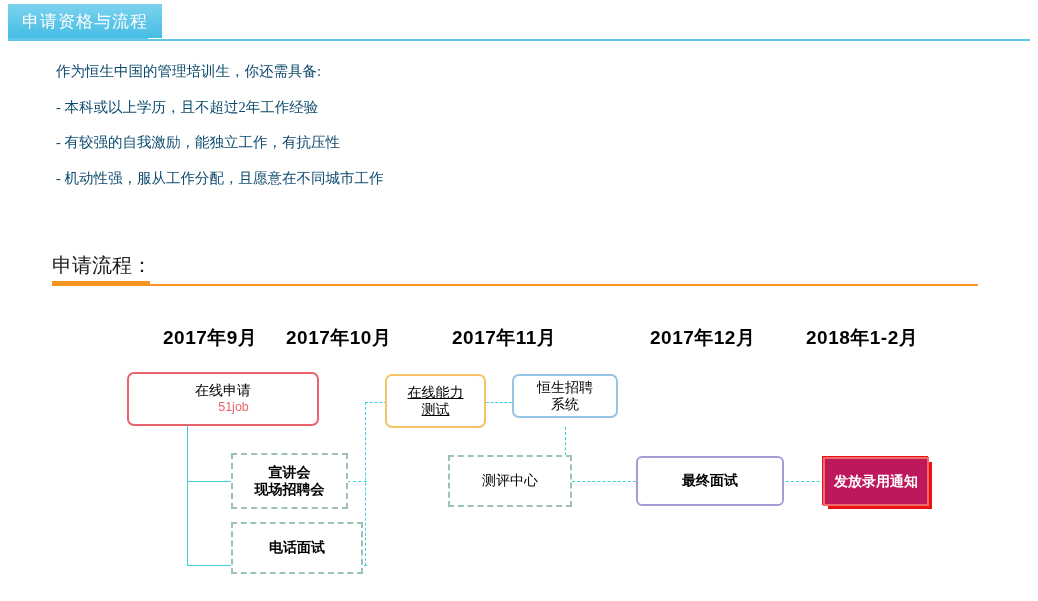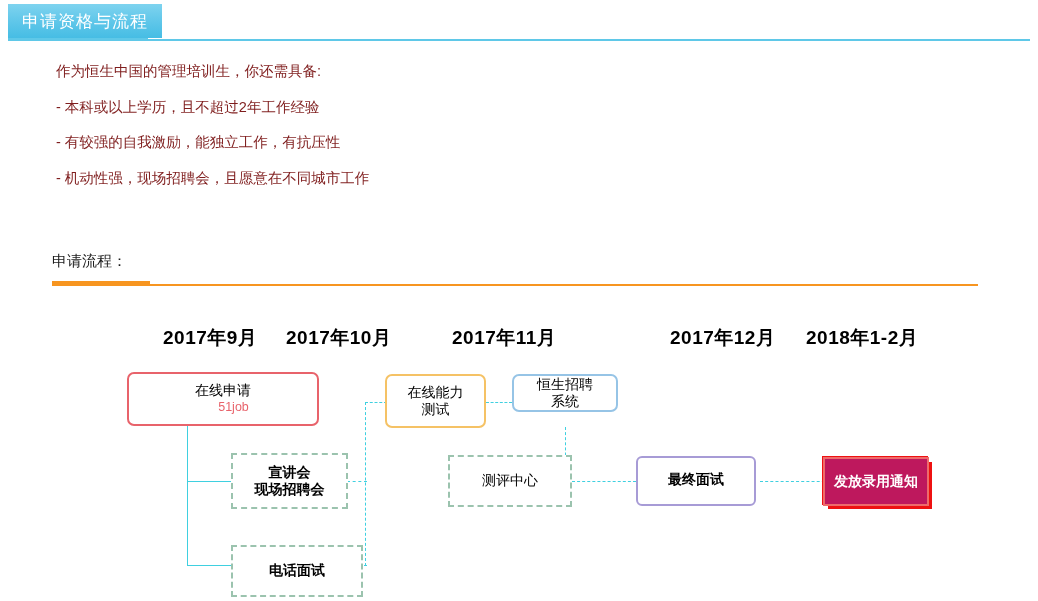--- a/index.html
+++ b/index.html
@@ -61,33 +61,34 @@
   }
 
   
   .body-text {
     position: absolute;
     left: 56px; top: 64px;
     width: 900px;
   }
   .body-line {
     font-size: 14.5px;
-    color: #7f1d1d;
+    color: #0c4a6e;
     line-height: 1;
     margin-bottom: 21px;
     white-space: nowrap;
+    font-family: Liberation Serif, serif;
   }
 
   
   .section-head {
     position: absolute;
     left: 52px; top: 252px;
   }
   .section-head-text {
-    font-size: 15px;
+    font-size: 20px;
     color: #1a1a1a;
     white-space: nowrap;
   }
   .rule-orange-thick {
     position: absolute;
     left: 52px; top: 281px;
     width: 98px; height: 5px;
     background: #f79520;
   }
   .rule-orange-thin {
@@ -191,34 +192,34 @@
   <div class="header-tab">
     <span>申请资格与流程</span>
   </div>
   <div class="header-rule-thick"></div>
 </div>
 
 <div class="body-text">
   <div class="body-line">作为恒生中国的管理培训生，你还需具备:</div>
   <div class="body-line">- 本科或以上学历，且不超过2年工作经验</div>
   <div class="body-line">- 有较强的自我激励，能独立工作，有抗压性</div>
-  <div class="body-line">- 机动性强，现场招聘会，且愿意在不同城市工作</div>
+  <div class="body-line">- 机动性强，服从工作分配，且愿意在不同城市工作</div>
 </div>
 
 <div class="section-head">
   <span class="section-head-text">申请流程：</span>
 </div>
 <div class="rule-orange-thin"></div>
 <div class="rule-orange-thick"></div>
 
 <div class="timeline">
   <div class="tl-label" style="left:130px; top:0;margin-left:33px;">2017年9月</div>
   <div class="tl-label" style="left:286px; top:0;">2017年10月</div>
   <div class="tl-label" style="left:452px; top:0;">2017年11月</div>
-  <div class="tl-label" style="left:670px; top:0;">2017年12月</div>
+  <div class="tl-label" style="left:650px; top:0;">2017年12月</div>
   <div class="tl-label" style="left:806px; top:0;">2018年1-2月</div>
 </div>
 
 <div class="flow">
 
   <div class="conn conn-v-solid" style="left:187px; top:426px; height:140px;"></div>
   <div class="conn conn-h-solid" style="left:187px; top:481px; width:45px;"></div>
   <div class="conn conn-h-solid" style="left:187px; top:565px; width:45px;"></div>
 
   <div class="conn conn-v-dash" style="left:365px; top:402px; height:164px;"></div>
@@ -237,39 +238,39 @@
   <div class="node n-apply" style="left:127px; top:372px; width:192px; height:54px;">
     <div>在线申请</div>
     <div class="sub">51job</div>
   </div>
 
   <div class="node n-dash-green" style="left:231px; top:453px; width:117px; height:56px;">
     <div>宣讲会</div>
     <div>现场招聘会</div>
   </div>
 
-  <div class="node n-dash-green" style="left:231px; top:545px; width:132px; height:52px;">
+  <div class="node n-dash-green" style="left:231px; top:522px; width:132px; height:52px;">
     <div>电话面试</div>
   </div>
 
-  <div class="node n-orange" style="left:385px; top:374px; width:101px; height:54px;">
+  <div class="node n-orange" style="left:385px; top:374px; width:101px; height:54px;text-decoration:underline;">
     <div>在线能力</div>
     <div>测试</div>
   </div>
 
-  <div class="node n-blue" style="left:512px; top:374px; width:106px; height:38px;">
+  <div class="node n-blue" style="left:512px; top:374px; width:106px; height:44px;">
     <div>恒生招聘</div>
     <div>系统</div>
   </div>
 
   <div class="node n-dash-green regular" style="left:448px; top:455px; width:124px; height:52px;">
     <div>测评中心</div>
   </div>
 
-  <div class="node n-purple" style="left:636px; top:456px; width:120px; height:50px;font-family:Liberation Mono, monospace;">
+  <div class="node n-purple" style="left:636px; top:456px; width:148px; height:50px;">
     <div>最终面试</div>
   </div>
 
   <div class="node n-red-fill" style="left:823px; top:457px; width:106px; height:49px;">
     <div>发放录用通知</div>
   </div>
 
 </div>
 
 </body></html>

